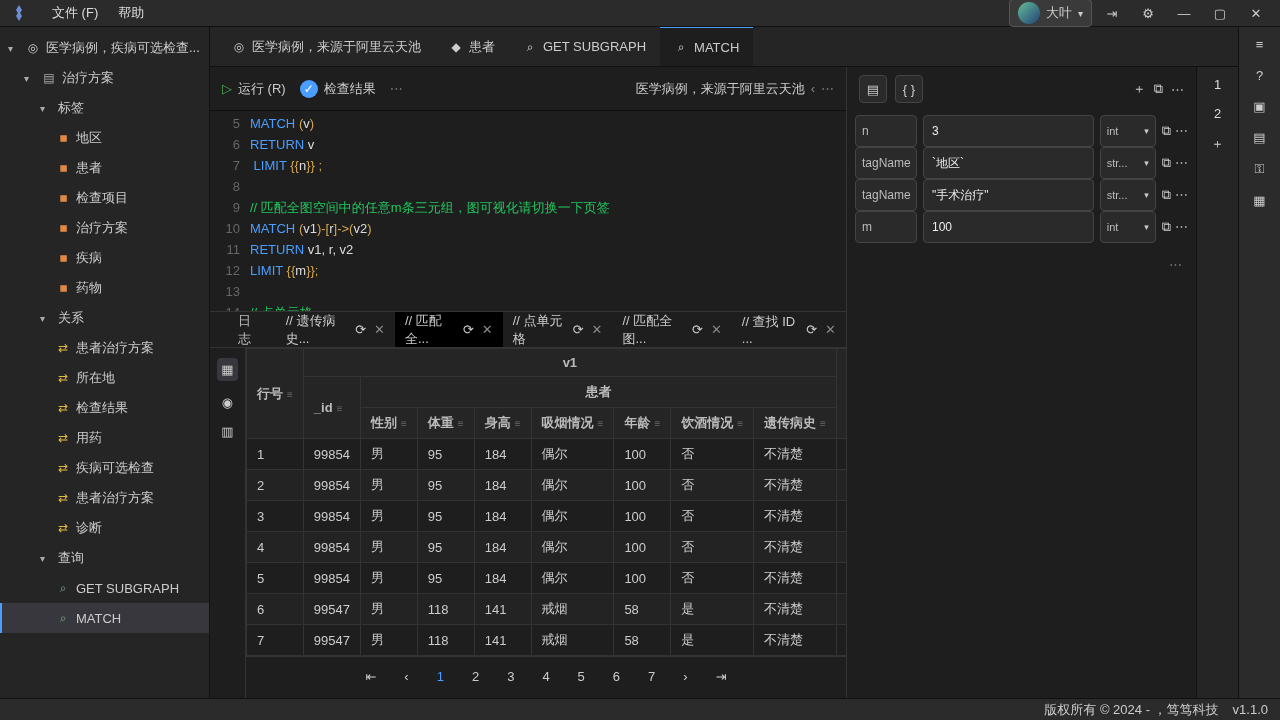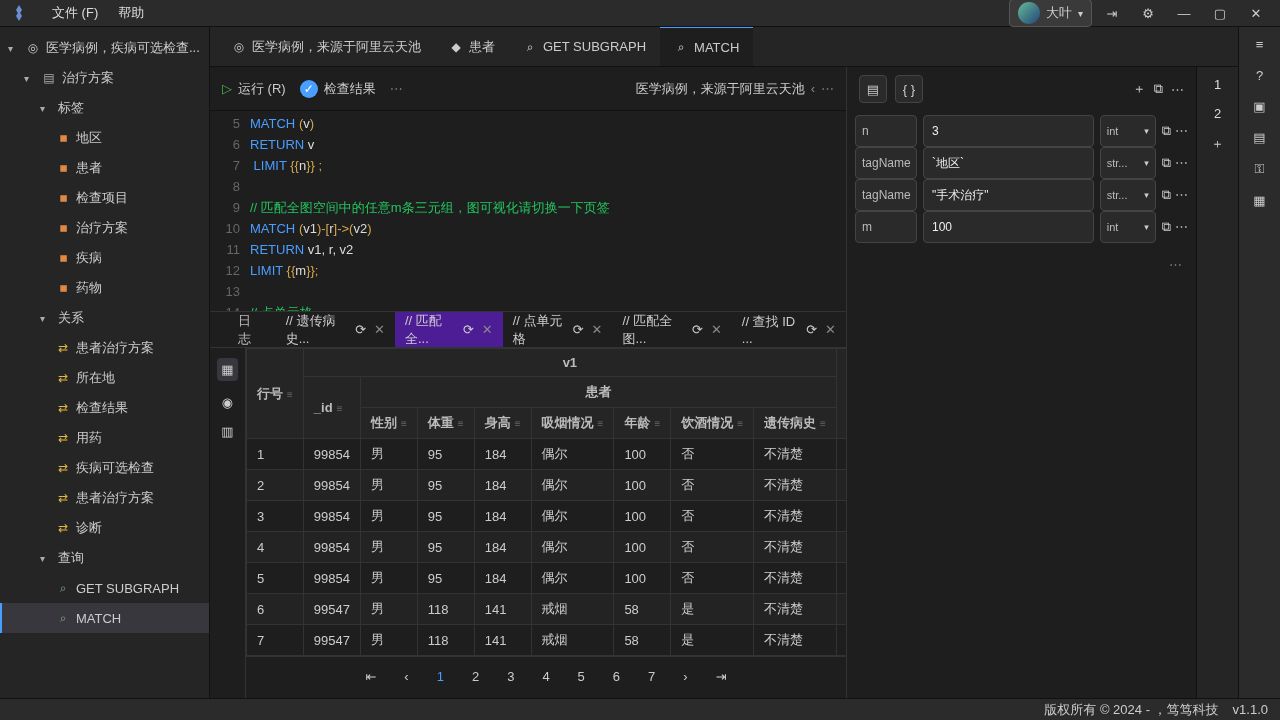--- a/index.html
+++ b/index.html
@@ -43,21 +43,21 @@
 .pname{width:62px;height:32px;background:#2a2a2a;border:1px solid #444;border-radius:4px;padding:0 6px;display:flex;align-items:center;overflow:hidden;color:#bbb;font-size:12px}
 .pval{flex:1;height:32px;background:#2a2a2a;border:1px solid #444;border-radius:4px;padding:0 8px;display:flex;align-items:center;color:#eee;font-size:12px}
 .ptype{width:56px;height:32px;background:#2a2a2a;border:1px solid #444;border-radius:4px;padding:0 6px;display:flex;align-items:center;justify-content:space-between;color:#bbb;font-size:11px}
 .pbtns{display:flex;gap:4px;color:#aaa}
 .param-head{display:flex;gap:8px;align-items:center;color:#aaa;padding:0 4px 4px}
 .param-head .box{width:28px;height:28px;border:1px solid #444;border-radius:4px;display:flex;align-items:center;justify-content:center;background:#2a2a2a}
 .results{flex:1;display:flex;flex-direction:column;border-top:1px solid #333;min-height:0}
 .rtabs{height:36px;display:flex;padding-left:14px;gap:0;border-bottom:1px solid #333}
 .rtab-log{padding:0 14px;color:#bbb}
 .rtab{display:flex;align-items:center;gap:8px;padding:0 10px;height:100%;color:#aaa;font-size:12px}
-.rtab.active{background:#4c1d95;color:#fff}
+.rtab.active{background:#000000;color:#fff}
 .rtab .cls{color:#888;cursor:pointer}
 .rbody{flex:1;display:flex;min-height:0}
 .rside{width:36px;border-right:1px solid #333;display:flex;flex-direction:column;align-items:center;padding-top:10px;gap:14px;color:#888}
 .rside .on{background:#37373d;border-radius:4px;padding:4px}
 .table-wrap{flex:1;overflow:auto}
 table{border-collapse:collapse;width:100%}
 th,td{border:1px solid #333;padding:6px 10px;text-align:left;background:#1e1e1e;white-space:nowrap;color:#ccc}
 th{background:#252525;color:#bbb;position:sticky;top:0}
 .sort{color:#666;margin-left:4px;font-size:10px}
 tr:nth-child(even) td{background:#232323}

